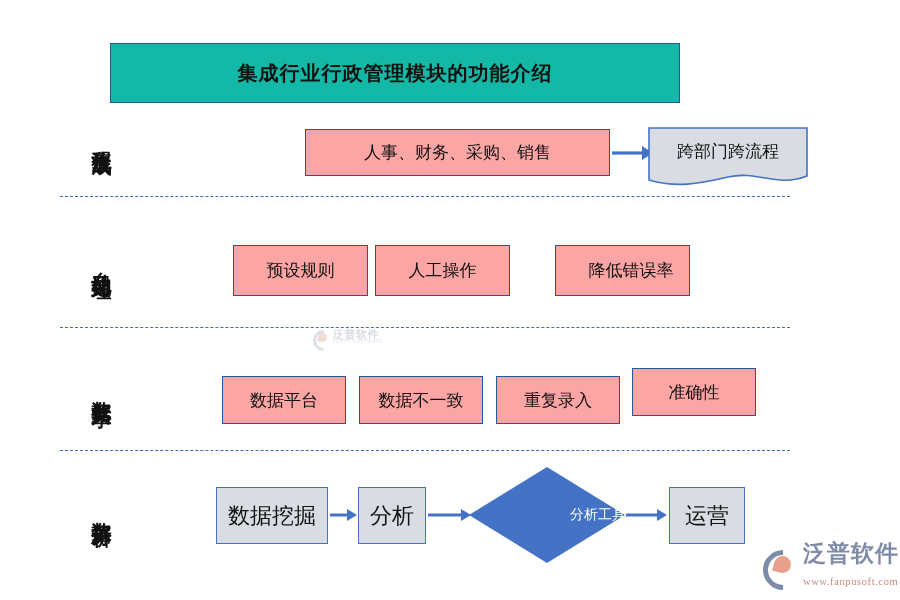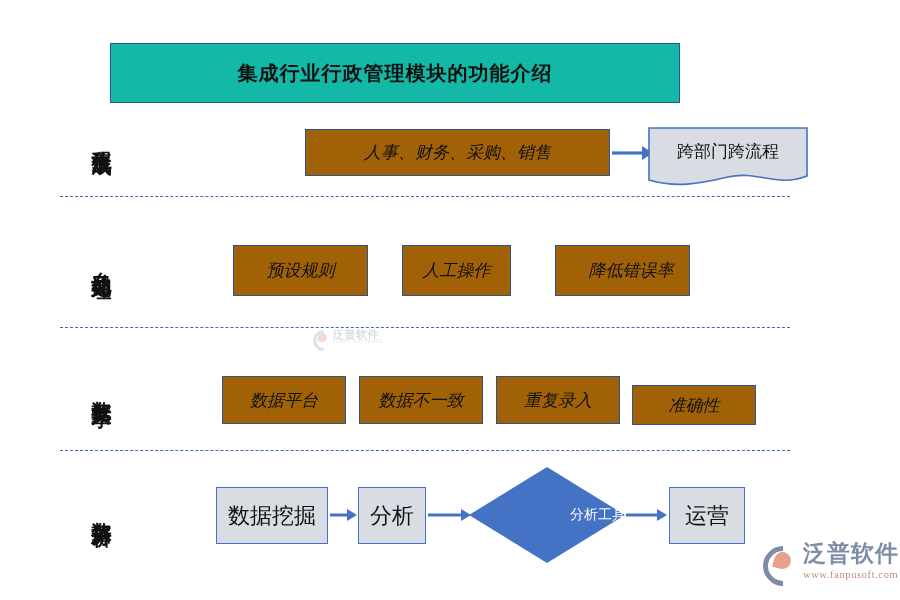--- a/index.html
+++ b/index.html
@@ -42,22 +42,22 @@
     border-top:1.6px dashed #3F6BB5;
   }
 
   
   .box{
     position:absolute;box-sizing:border-box;
     display:flex;align-items:center;justify-content:center;
     text-align:center;
   }
   .box-yellow{
-    background:#a16207;border:1.5px solid #2E5395;
-    color:#111;font-size:17px;font-style:italic;
+    background:#fca5a5;border:1.5px solid #2E5395;
+    color:#111;font-size:17px;
   }
   .box-gray{
     background:#D9DCE3;border:1.2px solid #4472C4;
     color:#111;font-size:22px;
   }
   .box-diamond-label{
     color:#ffffff;font-size:14px;position:relative;z-index:2;
   }
 
   
@@ -119,21 +119,21 @@
   .brand-mark .leaf{
     position:absolute;left:11px;top:8px;width:17px;height:17px;
     background:#E8A08C;border-radius:50% 50% 50% 0;
     transform:rotate(15deg);
   }
   .brand-txt{display:flex;flex-direction:column;line-height:1;}
   .brand-txt .bt1{
     font-size:23px;font-weight:bold;color:#7F8CA8;letter-spacing:1px;
   }
   .brand-txt .bt2{
-    font-size:10.5px;color:#C48A7A;letter-spacing:.6px;margin-top:5px;
+    font-size:10.5px;color:#C48A7A;letter-spacing:.6px;margin-top:12px;
     font-family:"Liberation Serif",serif;
   }
 </style>
 </head>
 <body>
 
 <div id="canvas">
 
   <div class="title-box">
     <span class="title-text">集成行业行政管理模块的功能介绍</span>
@@ -164,21 +164,21 @@
       <path d="M1,1 L159,1 L159,49 C128,61 110,43 80,50 C50,57 28,61 1,53 Z" fill="#D9DCE3" stroke="#4472C4" stroke-width="1.6"></path>
     </svg>
     <div class="doc-text">
       <span>跨部门跨流程</span>
     </div>
   </div>
 
   <div class="box box-yellow" style="left:233px;top:245px;width:135px;height:51px;">
     <span>预设规则</span>
   </div>
-  <div class="box box-yellow" style="left:402px;top:245px;width:109px;height:51px;">
+  <div class="box box-yellow" style="left:375px;top:245px;width:135px;height:51px;">
     <span>人工操作</span>
   </div>
   <div class="box box-yellow" style="left:555px;top:245px;width:135px;height:51px;padding-left:17px;">
     <span>降低错误率</span>
   </div>
 
   <div class="watermark">
     <div class="wm-mark">
       <div class="c1"></div>
         <div class="c2"></div>
@@ -191,21 +191,21 @@
 
   <div class="box box-yellow" style="left:222px;top:376px;width:124px;height:48px;">
     <span>数据平台</span>
   </div>
   <div class="box box-yellow" style="left:359px;top:376px;width:124px;height:48px;">
     <span>数据不一致</span>
   </div>
   <div class="box box-yellow" style="left:496px;top:376px;width:124px;height:48px;">
     <span>重复录入</span>
   </div>
-  <div class="box box-yellow" style="left:632px;top:385px;width:124px;height:40px;">
+  <div class="box box-yellow" style="left:632px;top:368px;width:124px;height:48px;">
     <span>准确性</span>
   </div>
 
   <div class="box box-gray" style="left:216px;top:487px;width:112px;height:57px;">
     <span>数据挖掘</span>
   </div>
 
   <div class="arrow" style="left:330px;top:506px;width:28px;height:18px;">
     <svg width="28" height="18" viewBox="0 0 28 18">
       <path d="M0 9 L18 9" stroke="#4472C4" stroke-width="3" fill="none"></path>

